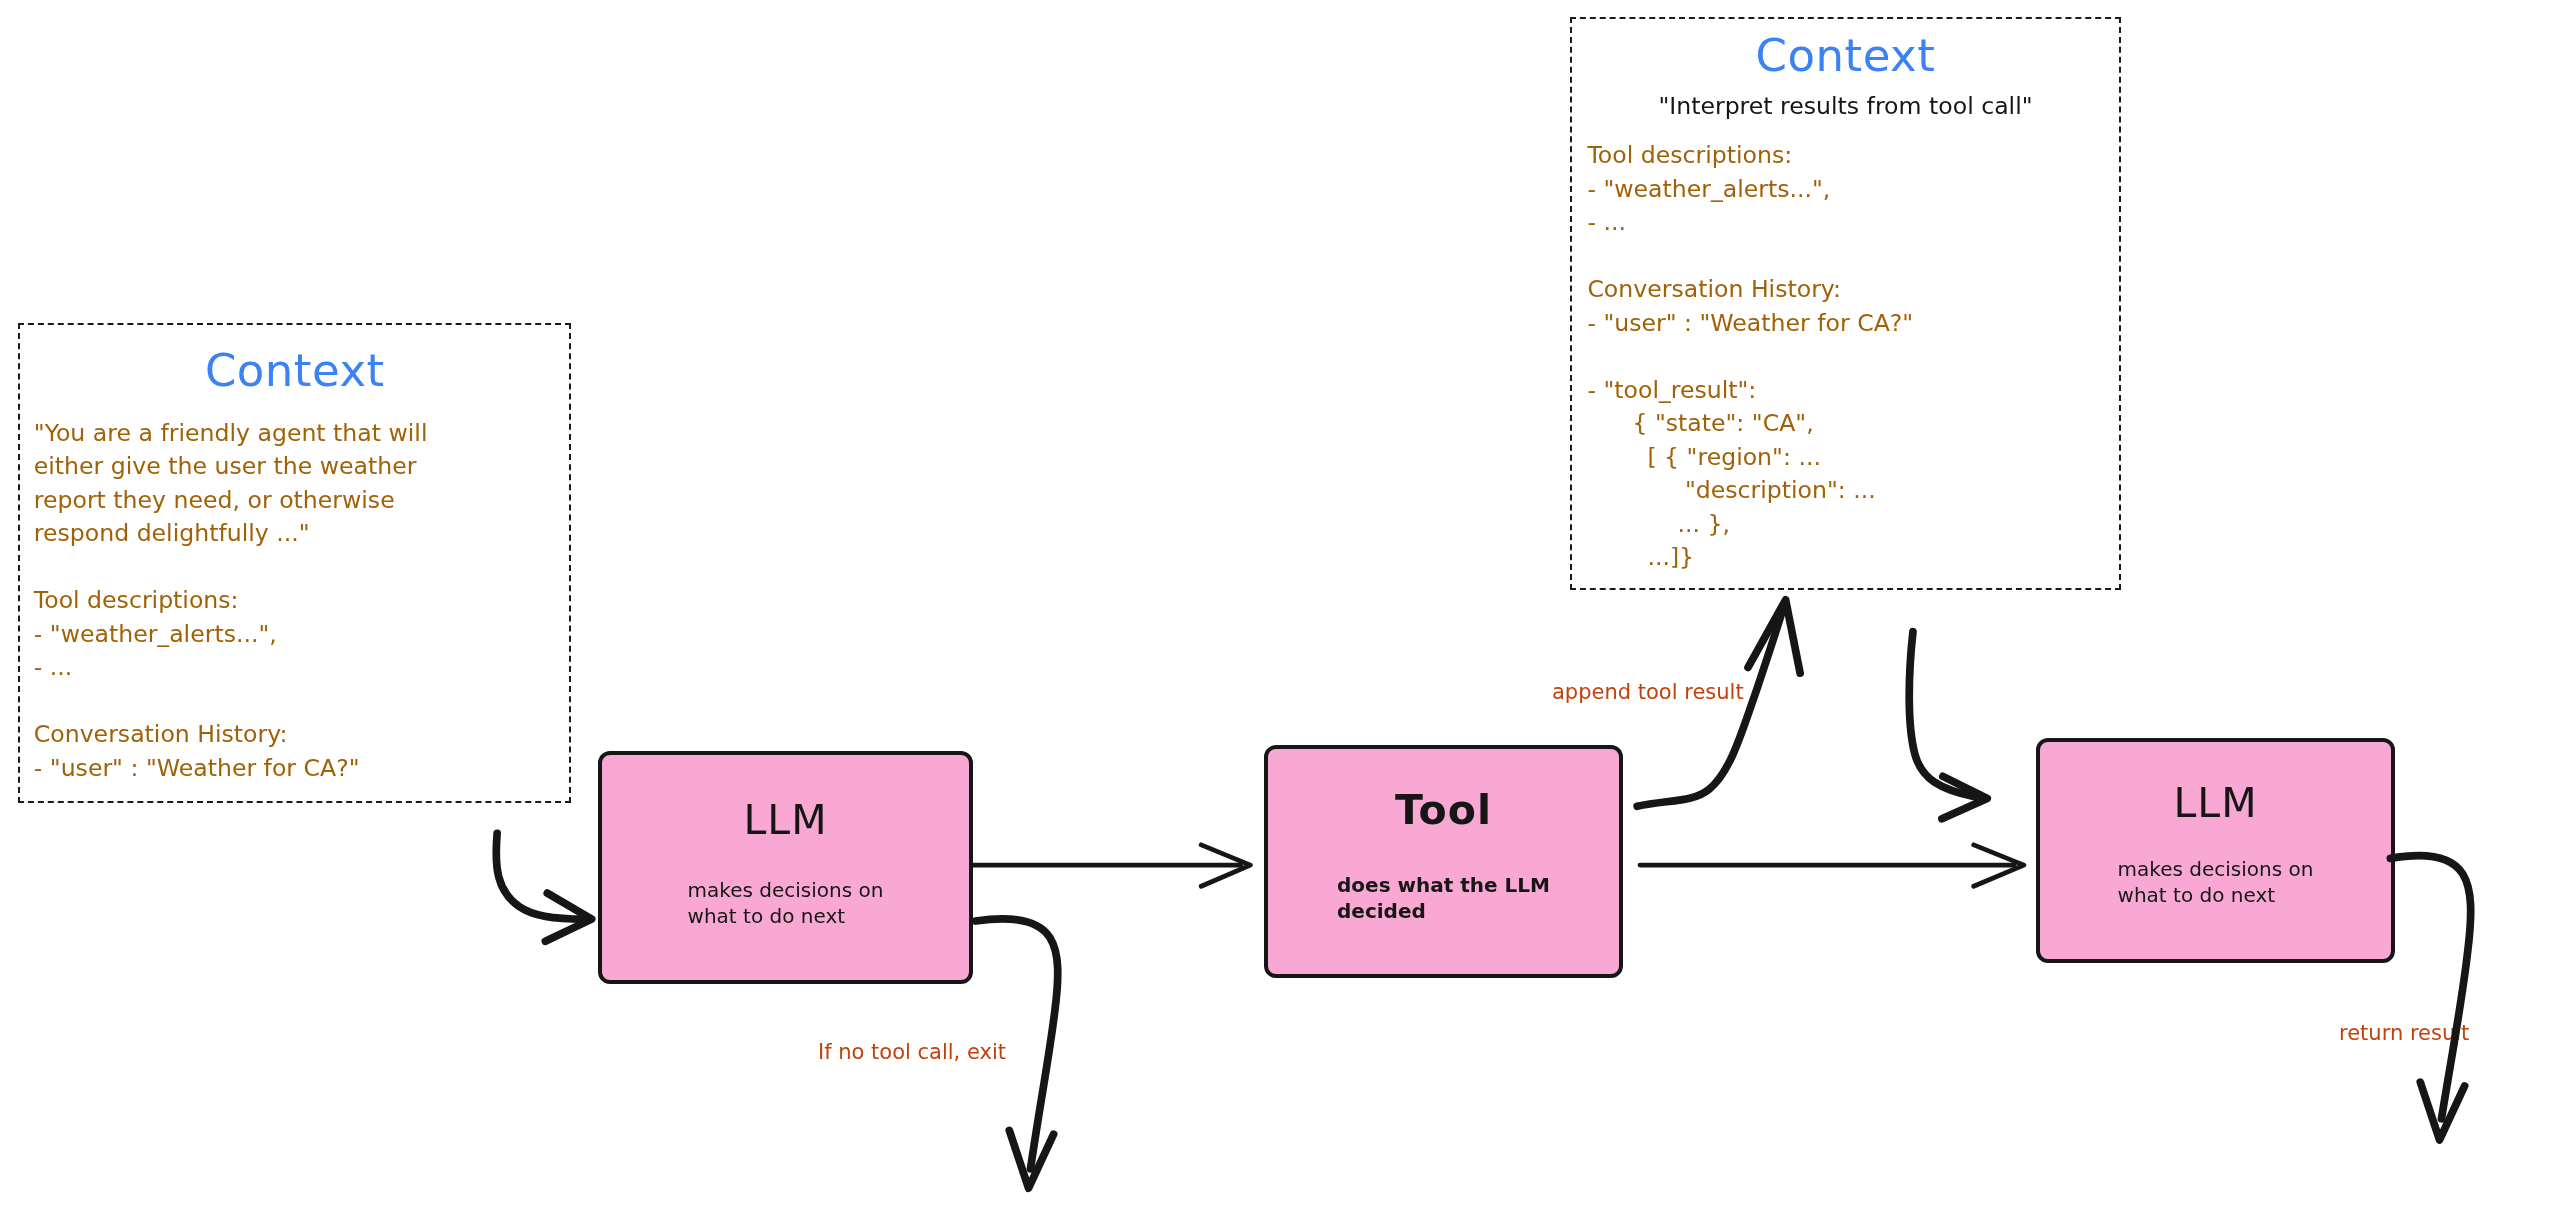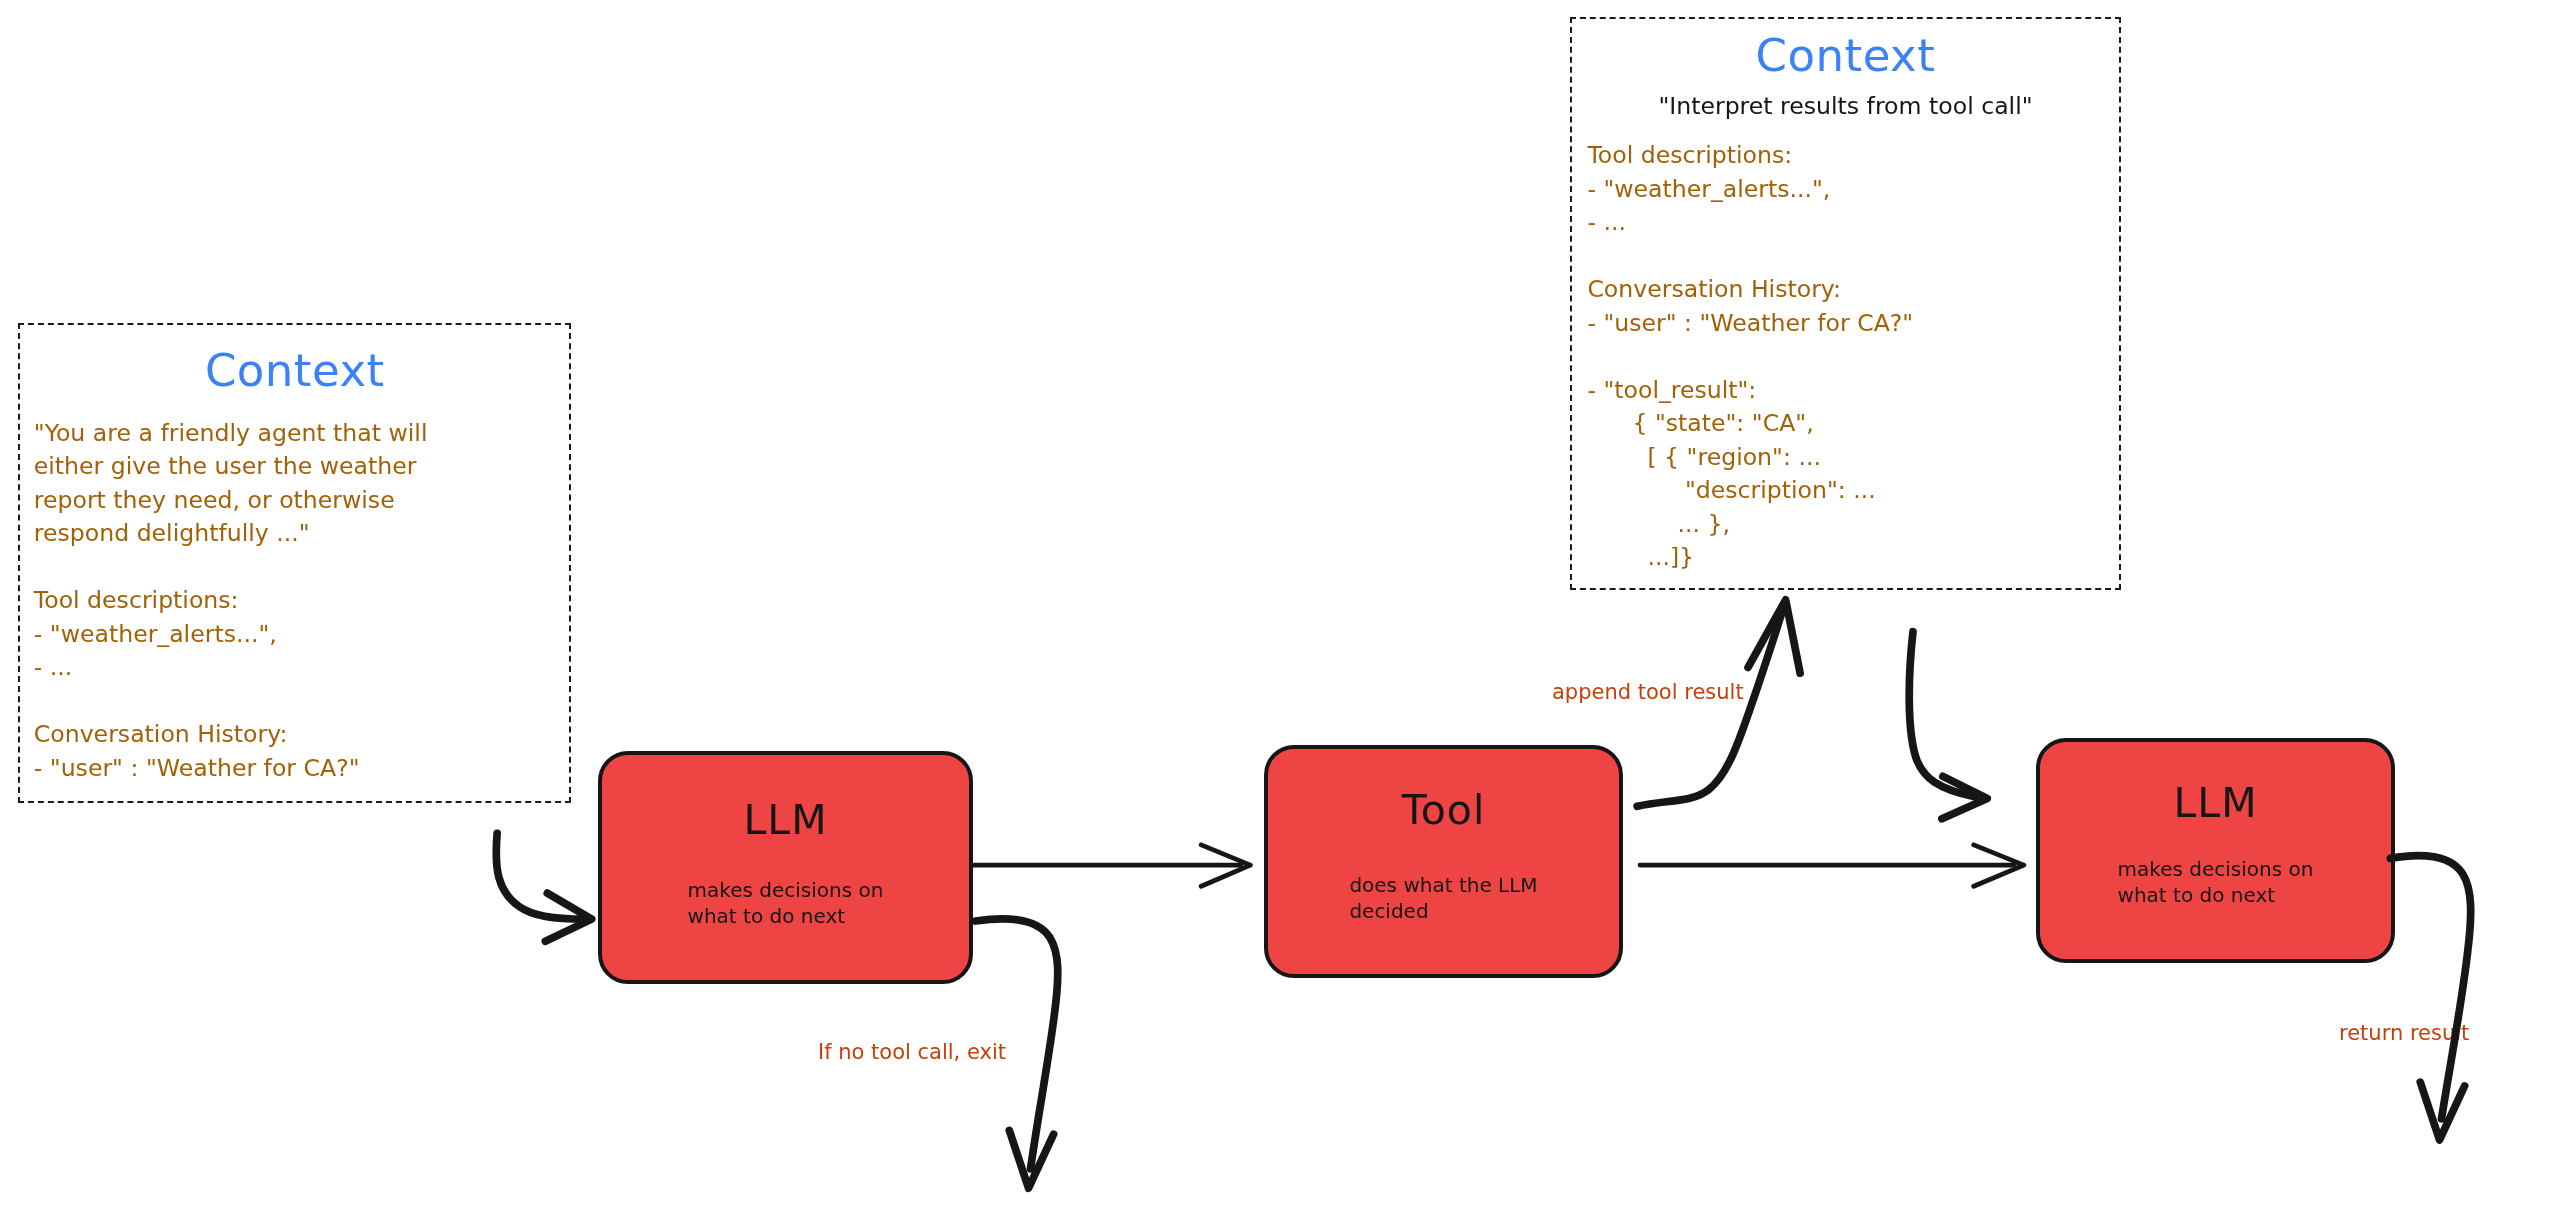--- a/index.html
+++ b/index.html
@@ -82,43 +82,43 @@
     margin-left: 15.4px;
     font-size: 23.6px;
     line-height: 1.42;
   }
 
   
   .node-box {
     position: absolute;
     box-sizing: border-box;
     border: 4.8px solid #161616;
-    border-radius: 30px;
-    background: #ef4444;
+    border-radius: 12px;
+    background: #f9a8d4;
     display: flex;
     flex-direction: column;
     align-items: center;
   }
   .node-title {
     font-size: 41px;
     color: #161616;
     letter-spacing: 1px;
     text-align: center;
   }
   .node-sub {
     font-size: 20px;
     color: #161616;
     line-height: 1.32;
     text-align: left;
     white-space: pre-line;
   }
   #node-llm-1 { left: 598px; top: 751px; width: 375px; height: 233px; }
   #node-llm-1 .node-title { margin-top: 41px; }
   #node-llm-1 .node-sub   { margin-top: 33px; }
-  #node-tool   { left: 1264px; top: 745px; width: 359px; height: 233px; }
+  #node-tool   { left: 1264px; top: 745px; width: 359px; height: 233px; font-weight: bold; }
   #node-tool .node-title { margin-top: 37px; }
   #node-tool .node-sub   { margin-top: 38px; }
   #node-llm-2 { left: 2036px; top: 738px; width: 359px; height: 225px; }
   #node-llm-2 .node-title { margin-top: 37px; }
   #node-llm-2 .node-sub   { margin-top: 29px; }
 
   
   .edge-label {
     position: absolute;
     font-size: 21px;

